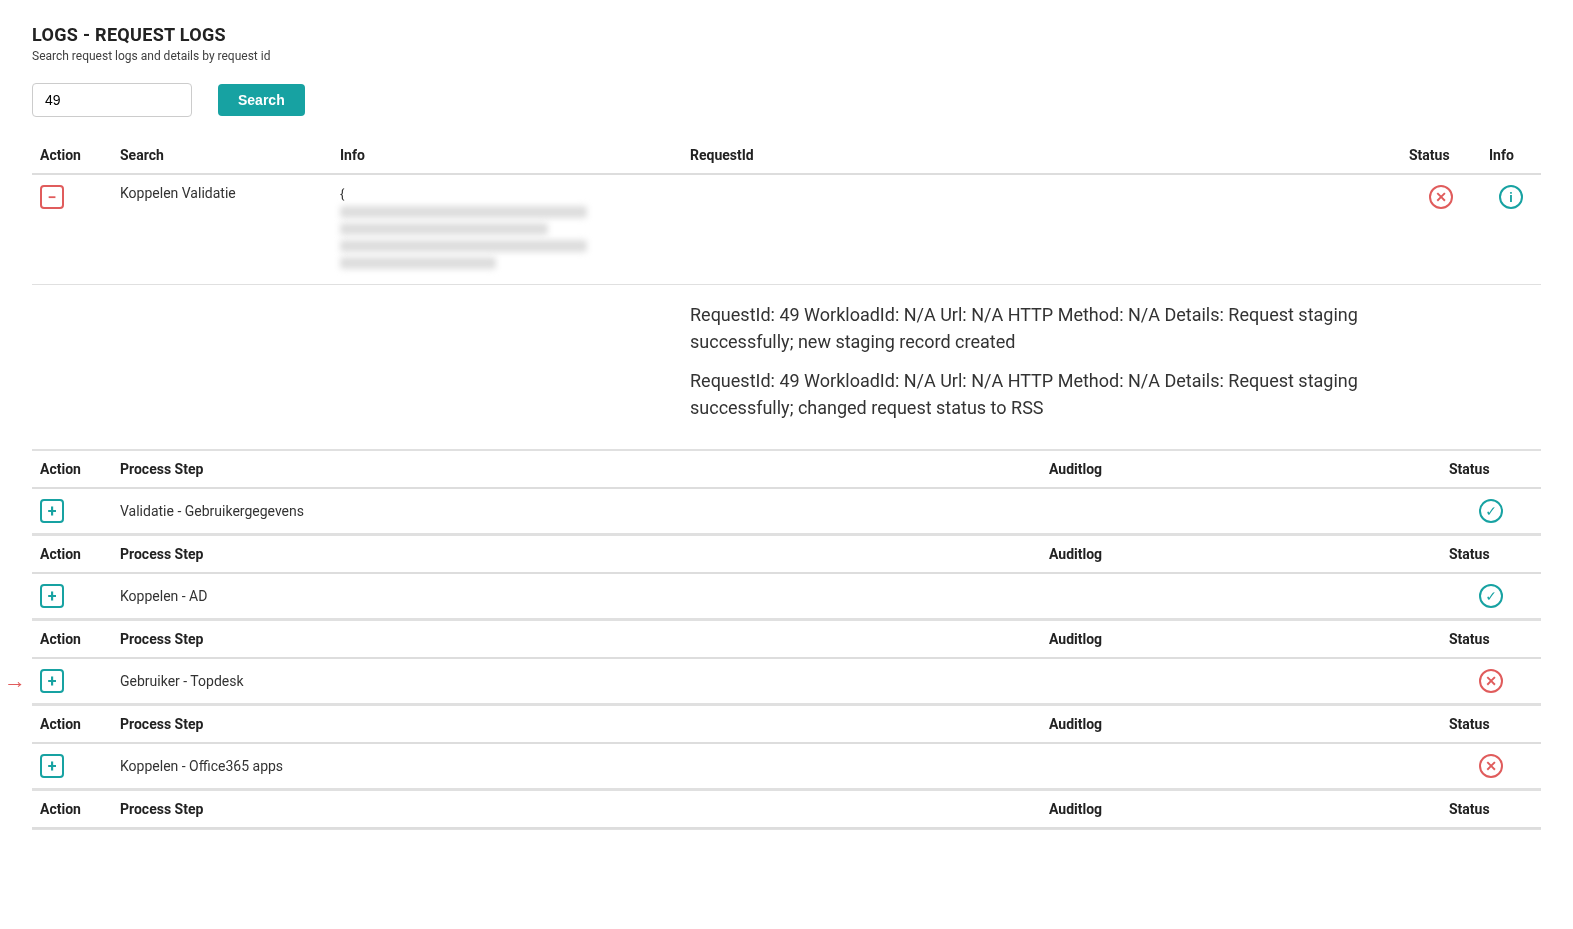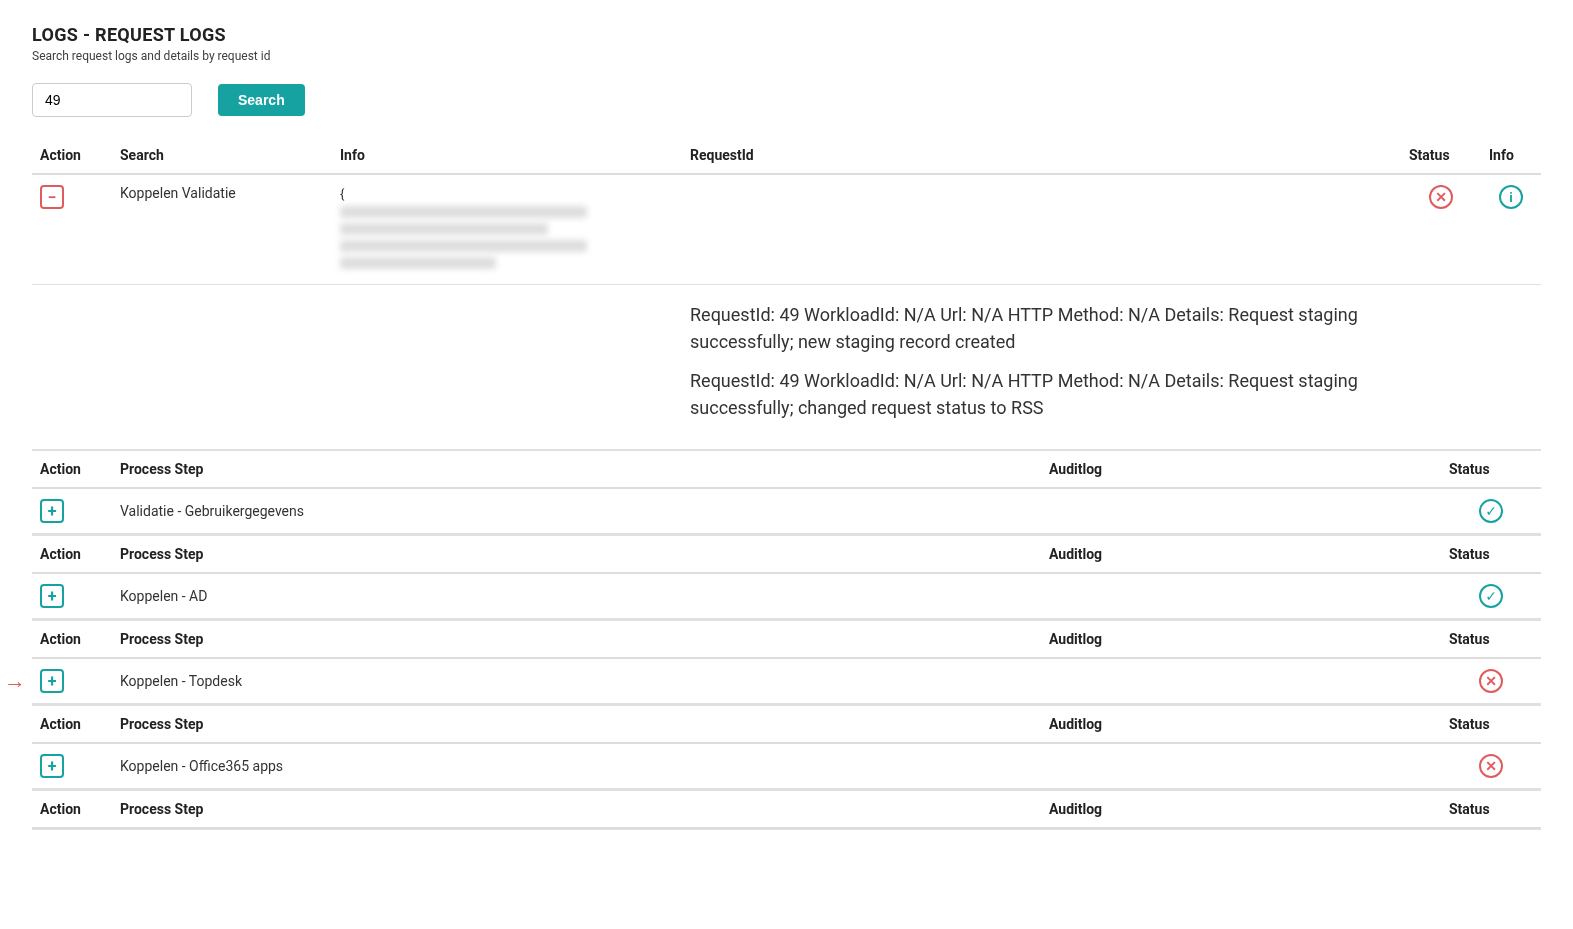--- a/index.html
+++ b/index.html
@@ -329,21 +329,21 @@
               <th class="sub-col-auditlog">Auditlog</th>
               <th class="sub-col-status">Status</th>
             </tr>
           </thead>
           <tbody>
             <tr class="arrow-row" style="position:relative;">
               <td class="sub-col-action" style="position:relative;">
                 <span class="red-arrow">→</span>
                 <span class="icon-plus">+</span>
               </td>
-              <td class="sub-col-step">Koppelen - Topdesk</td>
+              <td class="sub-col-step">Gebruiker - Topdesk</td>
               <td class="sub-col-auditlog"></td>
               <td class="sub-col-status" style="text-align:center;">
                 <span class="status-error">✕</span>
               </td>
             </tr>
           </tbody>
         </table>
       </td>
     </tr>
 

